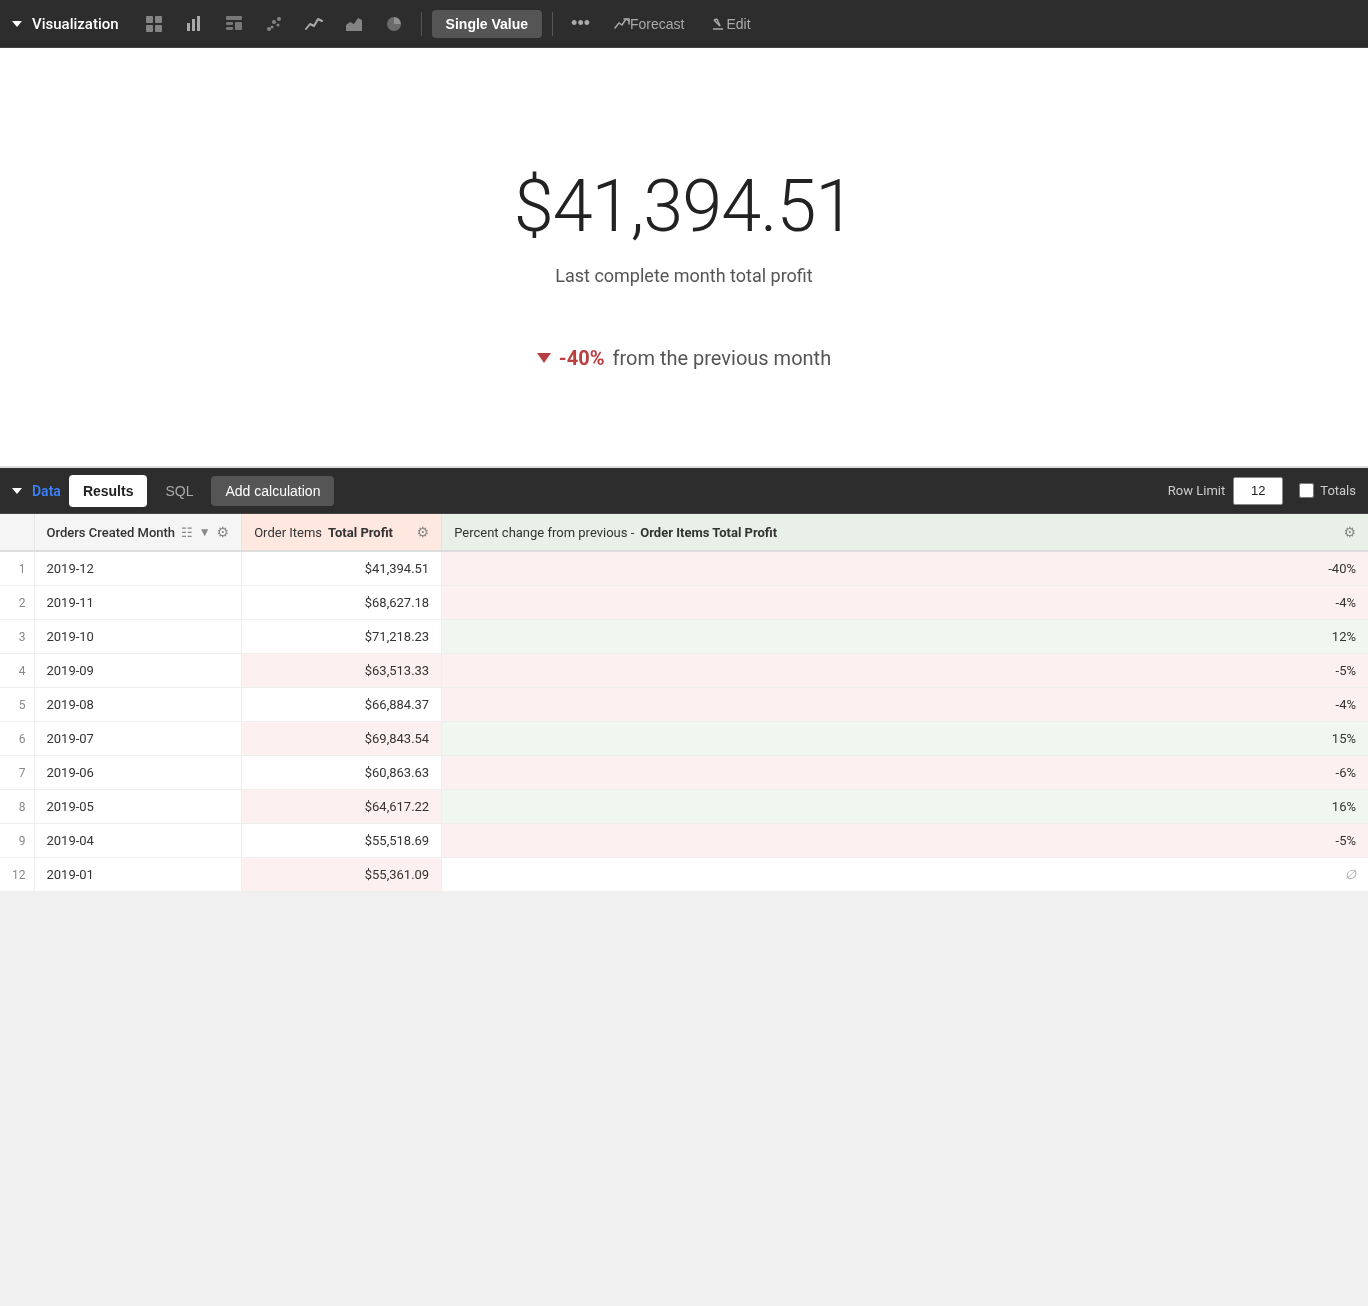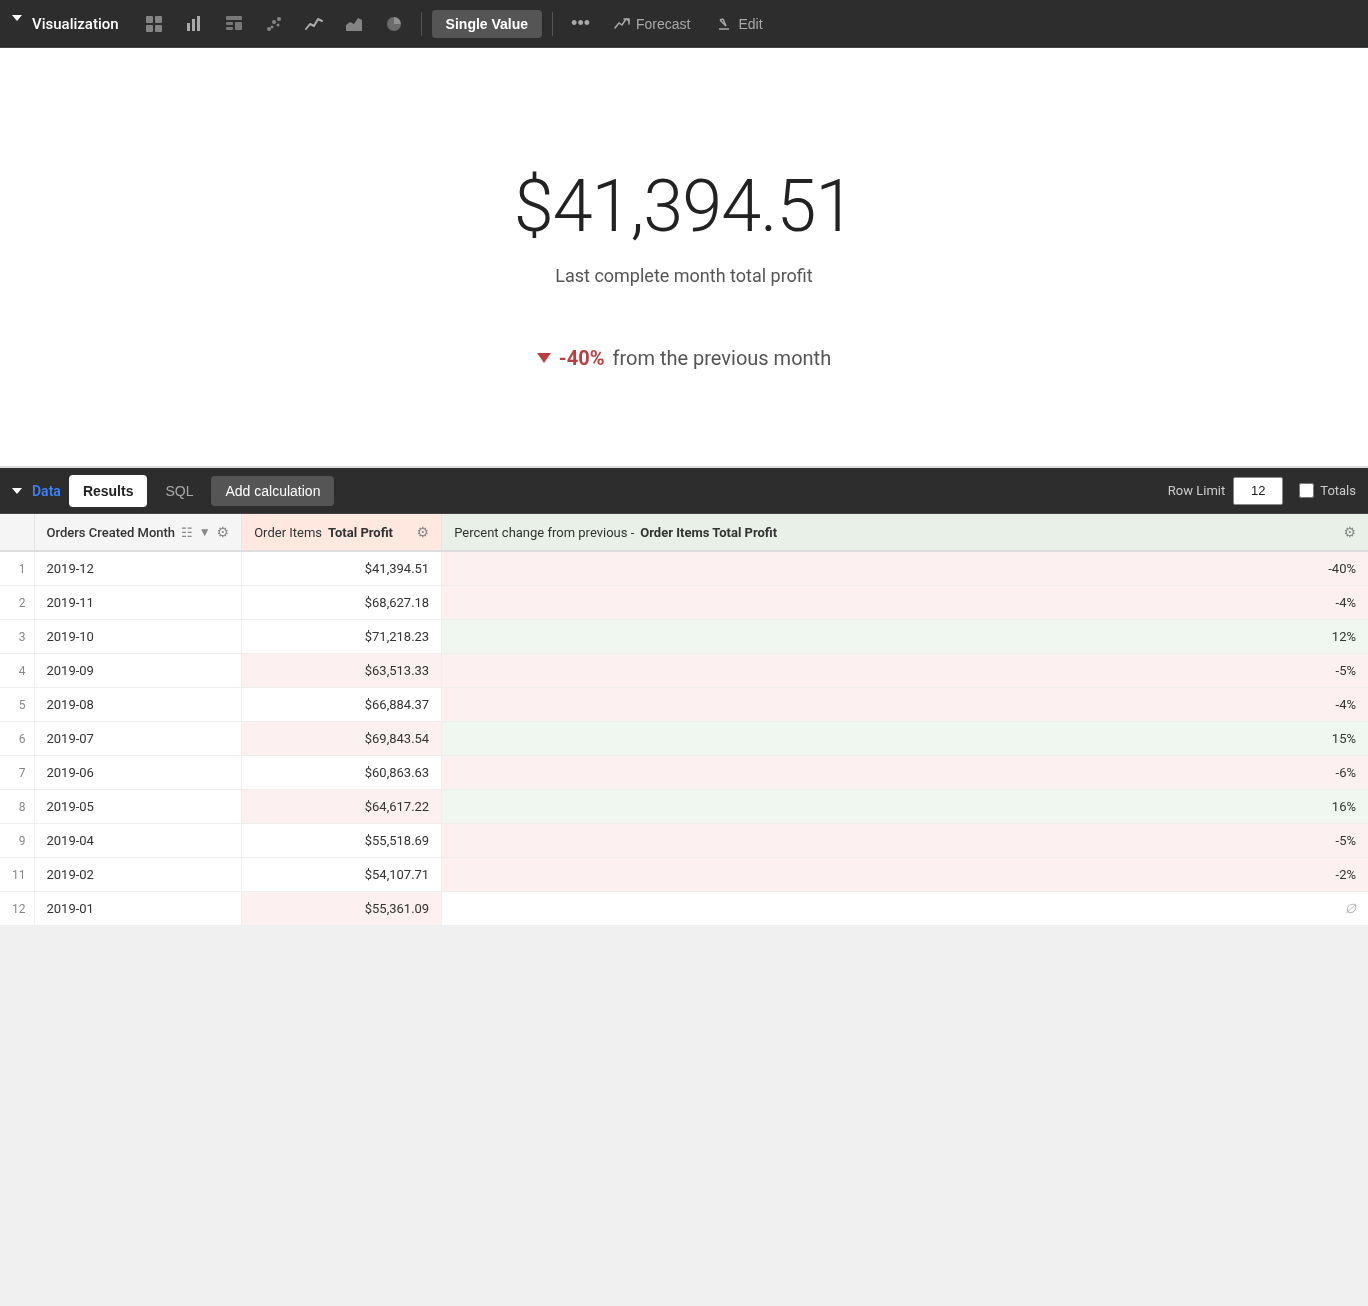--- a/index.html
+++ b/index.html
@@ -20,21 +20,21 @@
       padding: 0 12px;
       gap: 6px;
       border-bottom: 1px solid #444;
     }
     .toolbar-title {
       color: #fff;
       font-size: 15px;
       font-weight: 500;
       margin-right: 12px;
       display: flex;
-      align-items: flex-start;
+      align-items: center;
       gap: 6px;
     }
     .toolbar-icon-btn {
       display: flex;
       align-items: center;
       justify-content: center;
       width: 34px;
       height: 34px;
       border-radius: 4px;
       cursor: pointer;
@@ -55,21 +55,20 @@
       border-radius: 4px;
       padding: 6px 14px;
       font-size: 14px;
       font-weight: 600;
       cursor: pointer;
       border: none;
     }
     .toolbar-text-btn {
       display: flex;
       align-items: flex-end;
-      gap: 6px;
       background: transparent;
       color: #aaa;
       border: none;
       padding: 6px 10px;
       border-radius: 4px;
       font-size: 14px;
       cursor: pointer;
     }
     .dots-btn {
       color: #aaa;
@@ -468,26 +467,20 @@
           <td class="money" style="background: rgb(253, 240, 240);">$64,617.22</td>
           <td class="pct" style="background: rgb(240, 247, 240);">16%</td>
         </tr>
         <tr>
           <td class="row-num">9</td>
           <td>2019-04</td>
           <td class="money">$55,518.69</td>
           <td class="pct" style="background: rgb(253, 240, 240);">-5%</td>
         </tr>
         <tr>
-          <td class="row-num">11</td>
-          <td>2019-02</td>
-          <td class="money">$54,107.71</td>
-          <td class="pct" style="background: rgb(253, 240, 240);">-2%</td>
-        </tr>
-        <tr>
           <td class="row-num">12</td>
           <td>2019-01</td>
           <td class="money" style="background: rgb(253, 240, 240);">$55,361.09</td>
           <td class="pct"><span class="null-val">∅</span></td>
         </tr>
       </tbody>
   </table>
 </div>
 
 </body></html>

